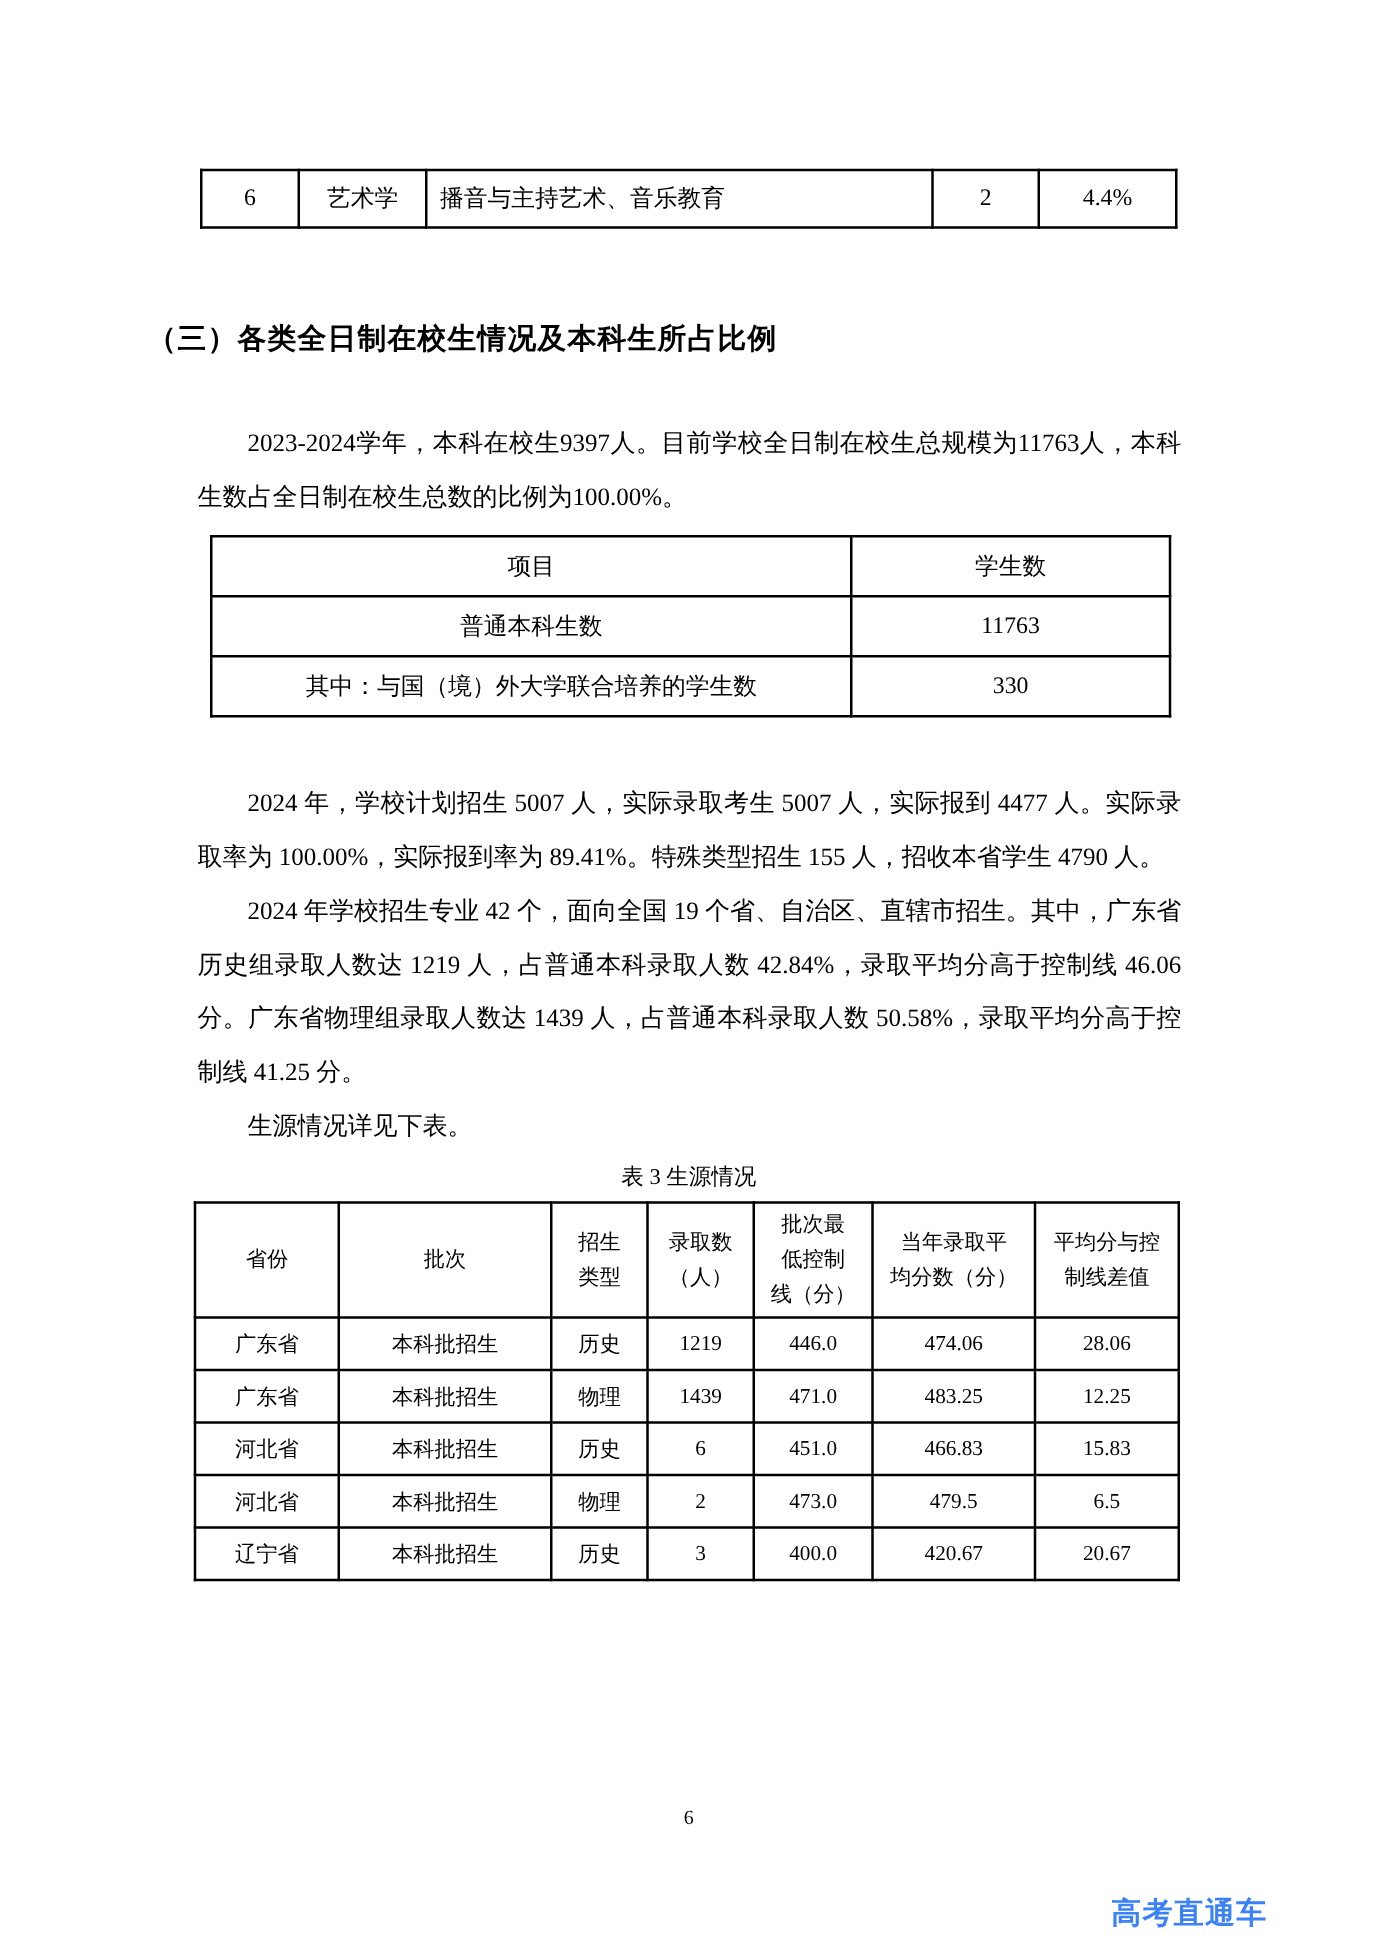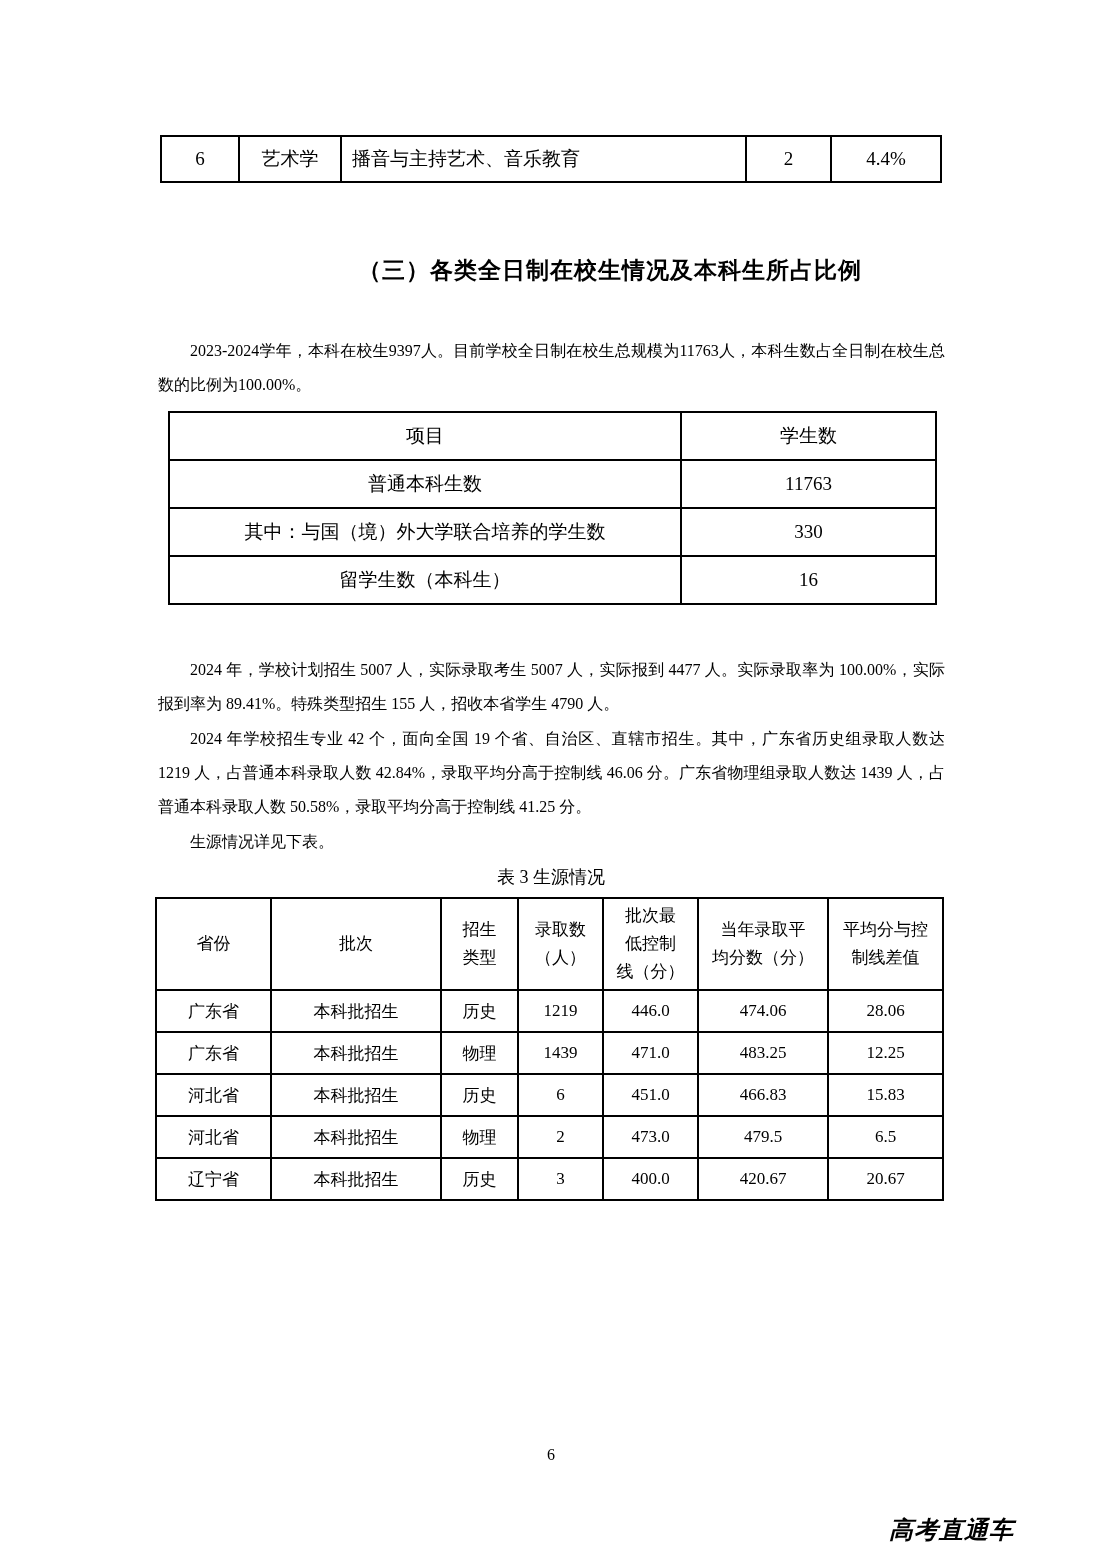--- a/index.html
+++ b/index.html
@@ -21,28 +21,27 @@
   .frag-table td { height:46px; }
   .frag-table td:nth-child(3) { text-align:left; padding-left:10px;border-radius:13px; }
 
   
   .sec-heading {
     font-family:"Liberation Sans","DejaVu Sans",sans-serif;
     font-weight:bold;
     font-size:23px;
     letter-spacing:1px;
     margin:72px 0 0 118px;
-    text-align:center;
   }
 
   
   .body-para {
     width:787px;
     margin:48px 0 0 158px;
-    font-size:16px;
+    font-size:20px;
     line-height:2.15;
     text-indent:2em;
     text-align:justify;
   }
   .body-para.cont { margin-top:0; }
 
   
   .tbl-caption {
     width:100%;
     text-align:center;
@@ -63,24 +62,23 @@
     position:absolute;
     left:0; right:0; top:1446px;
     text-align:center;
     font-size:16px;
   }
   .watermark {
     position:absolute;
     right:88px; top:1514px;
     font-size:24px;
     font-weight:bold;
-    color:#000000;
+    color:#3b82f6;
     font-family:"Liberation Sans","DejaVu Sans",sans-serif;
     letter-spacing:1px;
-    font-style:italic;
   }
 </style>
 </head>
 <body>
 
 <div class="page">
 
   <table class="frag-table">
     <colgroup>
       <col style="width:78px">
@@ -115,24 +113,20 @@
       </tr>
     </thead>
     <tbody>
         <tr>
           <td>普通本科生数</td>
           <td>11763</td>
         </tr>
         <tr>
           <td>其中：与国（境）外大学联合培养的学生数</td>
           <td>330</td>
-        </tr>
-        <tr>
-          <td>留学生数（本科生）</td>
-          <td>16</td>
         </tr>
       </tbody>
   </table>
 
   <p class="body-para">2024 年，学校计划招生 5007 人，实际录取考生 5007 人，实际报到 4477 人。实际录取率为 100.00%，实际报到率为 89.41%。特殊类型招生 155 人，招收本省学生 4790 人。</p>
   <p class="body-para cont">2024 年学校招生专业 42 个，面向全国 19 个省、自治区、直辖市招生。其中，广东省历史组录取人数达 1219 人，占普通本科录取人数 42.84%，录取平均分高于控制线 46.06 分。广东省物理组录取人数达 1439 人，占普通本科录取人数 50.58%，录取平均分高于控制线 41.25 分。</p>
   <p class="body-para cont">生源情况详见下表。</p>
 
   <div class="tbl-caption" style="margin-top:6px">表 3 生源情况</div>
   <table class="table3">

